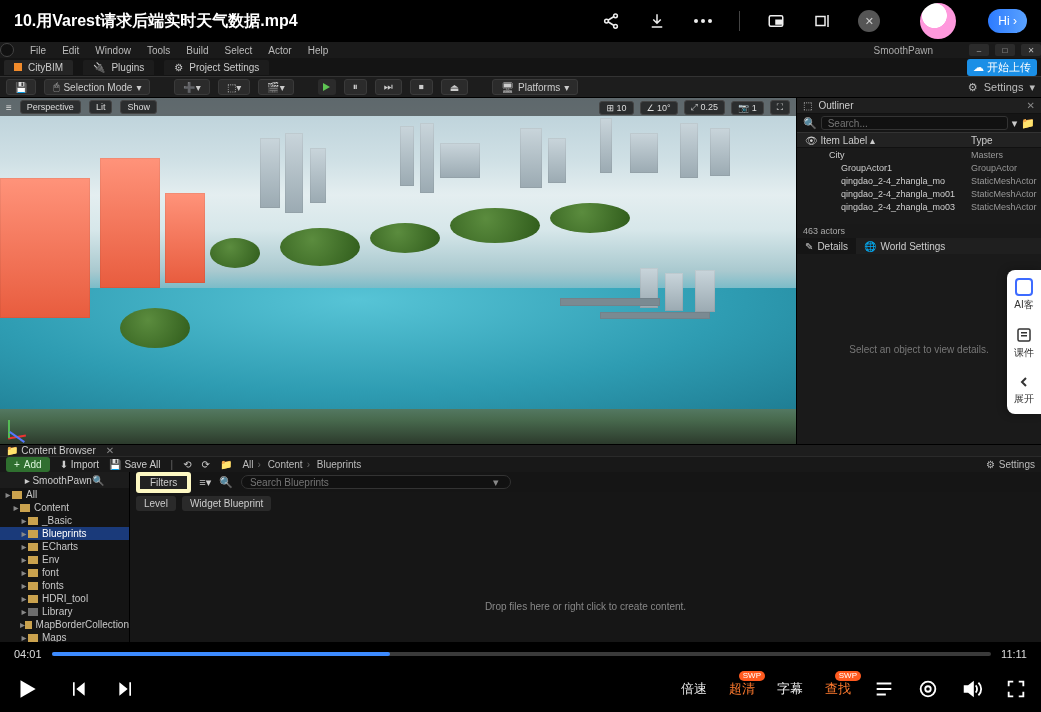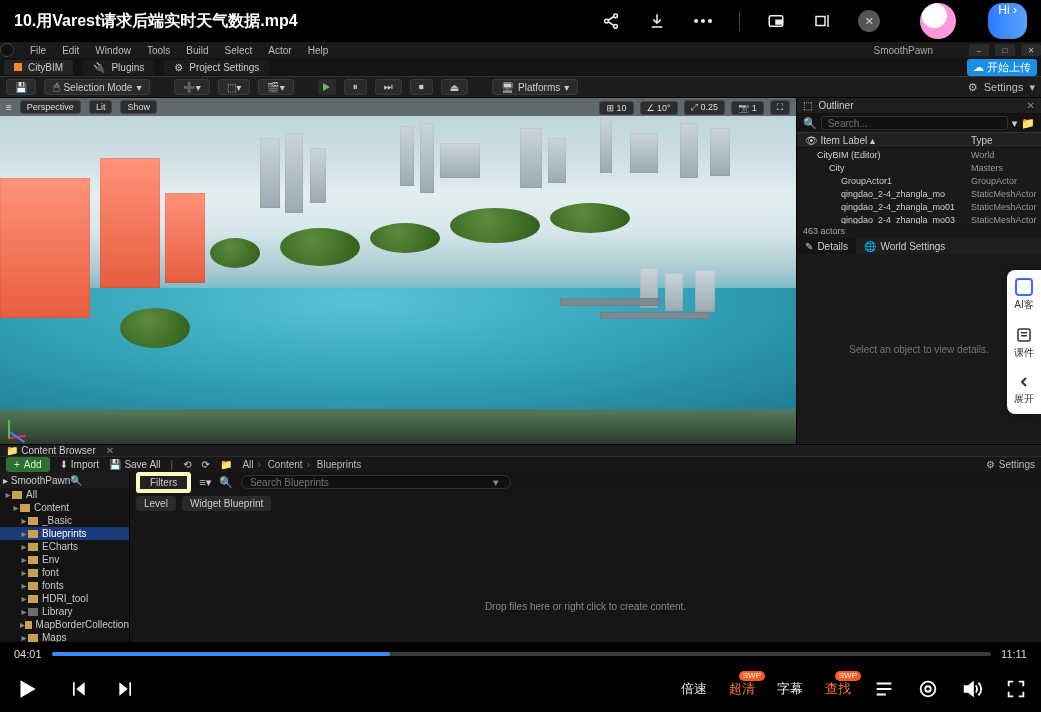--- a/index.html
+++ b/index.html
@@ -6,21 +6,21 @@
 body{width:1041px;height:712px;background:#000;color:#ccc;font-size:11px;overflow:hidden;position:relative}
 
 .vp-top{height:42px;display:flex;align-items:center;padding:0 14px;background:rgba(0,0,0,.85)}
 .vp-title{font-size:16px;font-weight:bold;color:#fff;flex:0 0 auto}
 .vp-top-spacer{flex:1}
 .vp-top-icons{display:flex;align-items:center;gap:26px}
 .vp-ic{width:20px;height:20px;display:flex;align-items:center;justify-content:center;color:#eee;cursor:pointer}
 .vp-close{width:22px;height:22px;border-radius:50%;background:#555;display:flex;align-items:center;justify-content:center;color:#ccc;cursor:pointer}
 .vp-search{background:linear-gradient(90deg,#2a3350,#283048);border:1px solid #4a5b8a;border-radius:18px;height:32px;padding:0 14px;display:flex;align-items:center;color:#c6cde6;font-size:12px;margin-left:10px}
 .vp-avatar{width:36px;height:36px;border-radius:50%;background:radial-gradient(circle at 40% 35%,#fff 0 38%,#f9d 40% 100%);margin-left:14px}
-.vp-hi{background:linear-gradient(90deg,#2d7bff,#5aa2ff);color:#fff;border-radius:14px;height:36px;padding:0 10px;display:flex;align-items:flex-start;font-size:12px;margin-left:6px}
+.vp-hi{background:linear-gradient(90deg,#2d7bff,#5aa2ff);color:#fff;border-radius:14px;height:24px;padding:0 10px;display:flex;align-items:center;font-size:12px;margin-left:6px}
 
 .ue-root{position:absolute;top:42px;left:0;right:0;height:580px;background:#151515}
 .ue-menubar{height:16px;background:#1a1a1a;display:flex;align-items:center;gap:16px;padding:0 0;font-size:10px;color:#bbb}
 .ue-menubar .logo{width:14px;height:14px;border-radius:50%;background:#111;border:1px solid #444}
 .ue-right-label{margin-left:auto;margin-right:20px;color:#aaa}
 .win-btns{display:flex;gap:6px}
 .win-btn{width:20px;height:12px;background:#2b2b2b;border-radius:2px;display:flex;align-items:center;justify-content:center;font-size:8px}
 .ue-tabbar{height:18px;background:#141414;display:flex;align-items:center;padding:0 4px;gap:10px}
 .ue-tab{background:#242424;padding:2px 10px;border-radius:2px 2px 0 0;display:flex;align-items:center;gap:6px;font-size:10px}
 .ue-tab .orange{width:8px;height:8px;background:#f28b2b}
@@ -69,21 +69,21 @@
 .cb{height:202px;border-top:1px solid #000;background:#161616;display:flex;flex-direction:column}
 .cb-tab{height:16px;background:#1d1d1d;display:flex;align-items:center;padding:0 6px;font-size:10px;gap:6px}
 .cb-tab .x{color:#888;margin-left:4px}
 .cb-tools{height:20px;background:#181818;display:flex;align-items:center;padding:0 6px;gap:10px;font-size:10px;border-top:1px solid #2a2a2a}
 .add-btn{background:#2f6f2f;border-radius:3px;padding:2px 8px;color:#d8f3d8;display:flex;align-items:center;gap:4px}
 .crumb{color:#bbb}
 .crumb .sep{color:#666;margin:0 4px}
 .cb-settings{margin-left:auto;display:flex;align-items:center;gap:4px;color:#bbb}
 .cb-body{flex:1;display:flex}
 .cb-left{width:130px;background:#141414;border-right:1px solid #000;display:flex;flex-direction:column}
-.cb-proj{height:16px;background:#1c1c1c;display:flex;align-items:center;padding:0 3px;font-size:10px;justify-content:flex-start}
+.cb-proj{height:16px;background:#1c1c1c;display:flex;align-items:center;padding:0 23px;font-size:10px;justify-content:center}
 .cb-tree{flex:1;overflow:hidden;font-size:10px}
 .cb-node{height:13px;display:flex;align-items:center;color:#c8c8c8}
 .cb-node.sel{background:#1a3a7a;color:#fff}
 .folder-ic{width:10px;height:8px;background:#caa24e;margin-right:4px}
 .folder-ic.dark{background:#6d6d6d}
 .cb-coll{height:18px;border-top:1px solid #000;display:flex;align-items:center;padding:0 6px;font-size:10px;justify-content:space-between}
 .cb-right{flex:1;display:flex;flex-direction:column}
 .cb-filters{height:20px;display:flex;align-items:center;padding:0 6px;gap:8px;background:#151515}
 .cb-filters input{flex:1;max-width:270px;background:#111;border:1px solid #333;border-radius:10px;height:14px;padding:0 8px;color:#ccc;font-size:10px}
 .filter-btn{background:#222;border:4px solid #fef9c3;border-radius:3px;padding:1px 10px;font-size:10px}
@@ -284,24 +284,20 @@
           <input placeholder="Search..." style="">
           <span style="margin:0 4px">▾</span>
           <span>📁</span>
         </div>
       <div class="out-cols">
           <div class="c1">👁 <span>Item Label</span> ▴</div>
           <div class="c2">Type</div>
         </div>
       <div class="out-tree" id="out-tree">
           <div class="out-row">
-            <span class="lbl" style="padding-left:14px">CityBIM (Editor)</span>
-            <span class="typ">World</span>
-          </div>
-          <div class="out-row">
             <span class="lbl" style="padding-left:26px">City</span>
             <span class="typ">Masters</span>
           </div>
           <div class="out-row">
             <span class="lbl" style="padding-left:38px">GroupActor1</span>
             <span class="typ">GroupActor</span>
           </div>
           <div class="out-row">
             <span class="lbl" style="padding-left:38px">qingdao_2-4_zhangla_mo</span>
             <span class="typ">StaticMeshActor</span>

